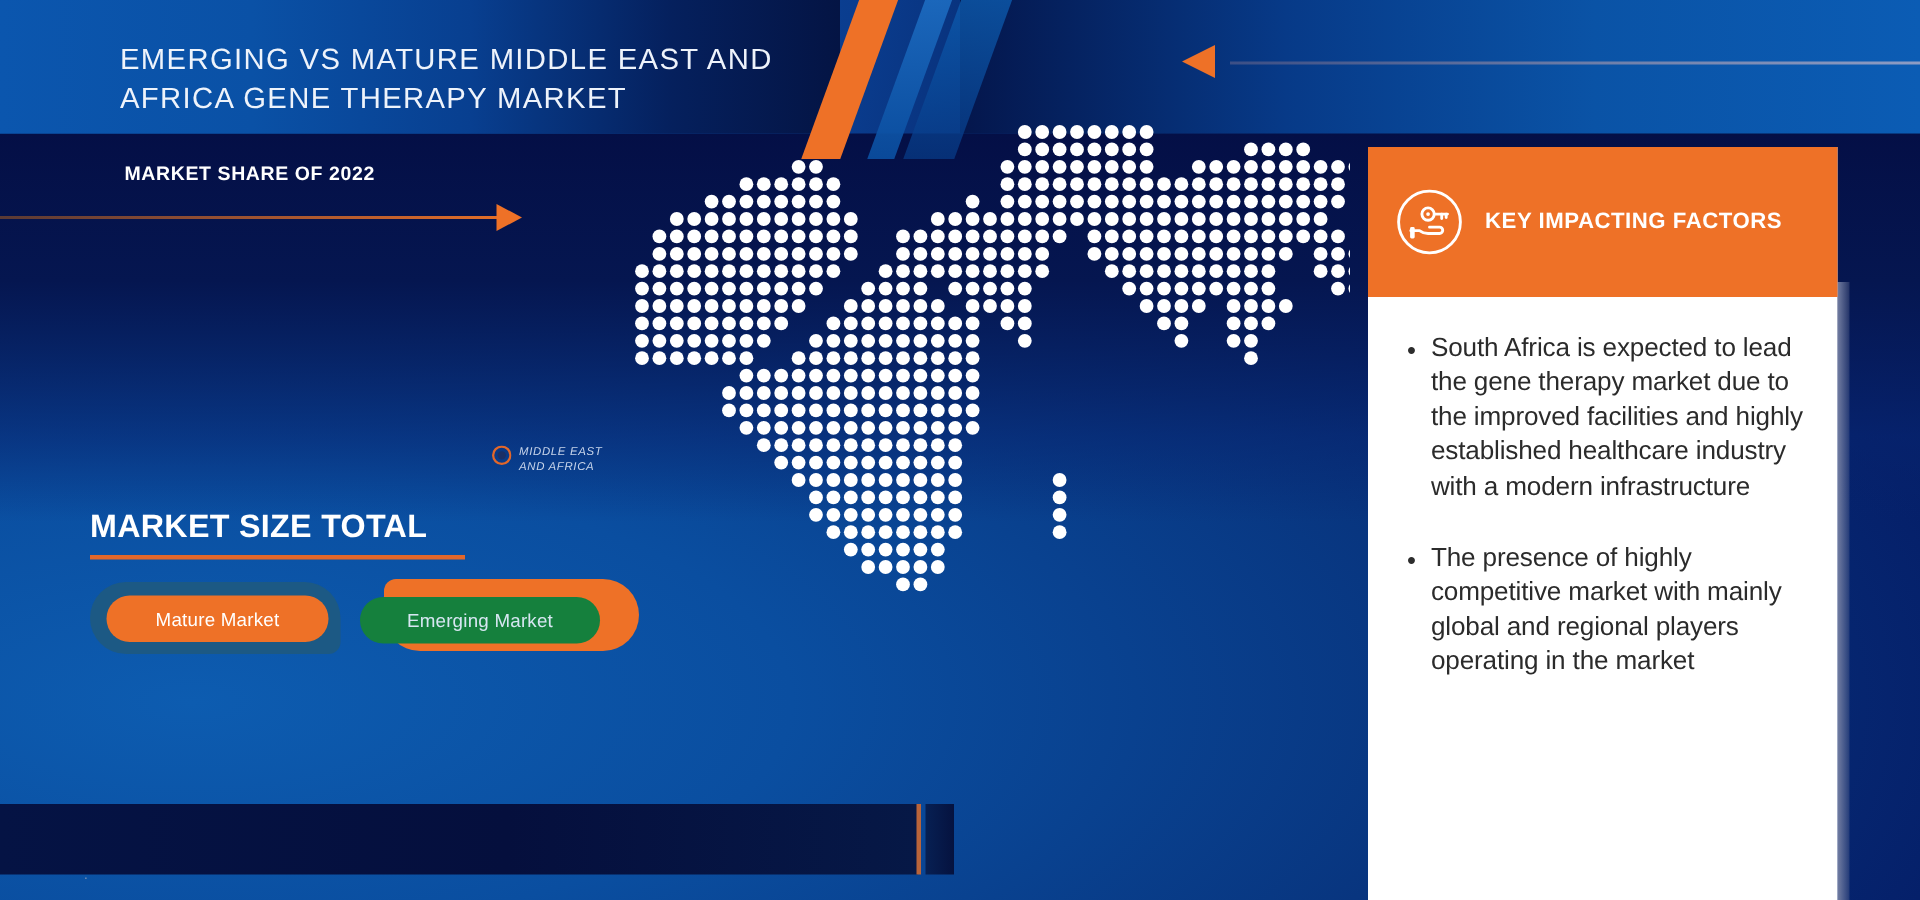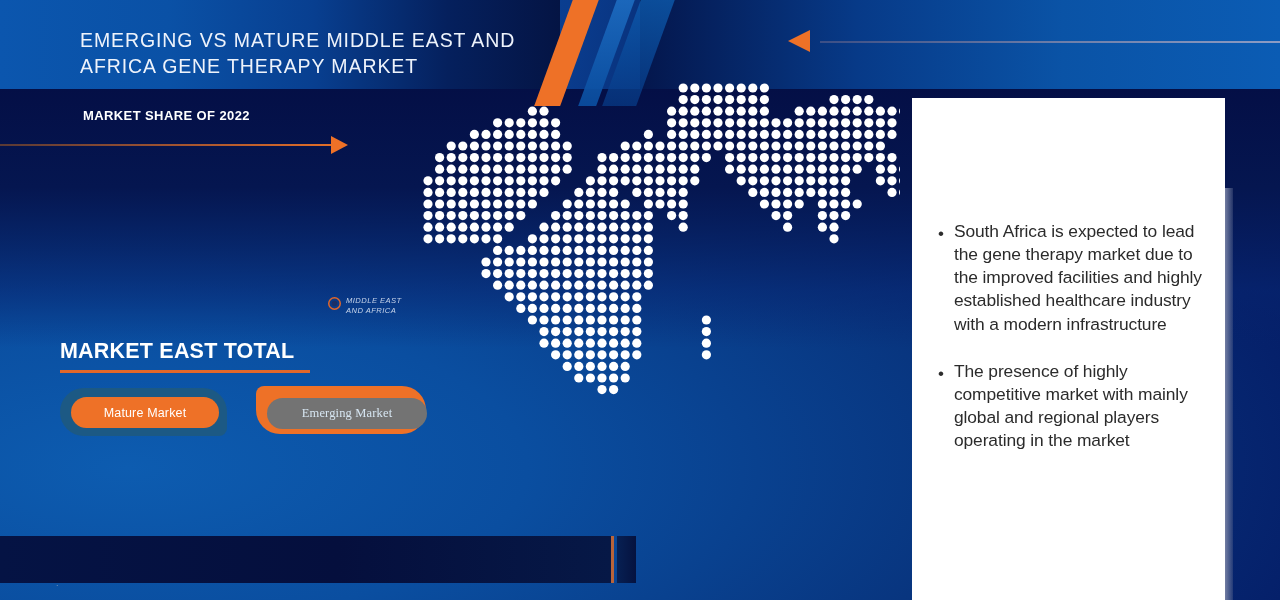--- a/index.html
+++ b/index.html
@@ -133,22 +133,22 @@
   .pill-mature {
     left: 11px; top: 11px; width: 148px;
     background: #ee7127; color: #ffffff;
   }
   
   .sh-emerging {
     left: 196px; top: 0px; width: 170px; height: 48px;
     background: #ee7127; border-radius: 8px 24px 24px 24px;
   }
   .pill-emerging {
-    left: 207px; top: 12px; width: 160px;
-    background: #737373; color: #d7e6f2; font-family: Liberation Serif, serif;
+    left: 180px; top: 12px; width: 160px;
+    background: #15803d; color: #d7e6f2;
   }
 
   
   .body-text {
     position: absolute; left: 56px; top: 450px; width: 470px;
     color: #e8eef8; font-size: 15.2px; line-height: 1.42;
   }
 
   
   .note-band {
@@ -741,38 +741,50 @@
 
   <div class="legend">
     <svg class="legend-icon" viewBox="0 0 26 26">
       <circle cx="13" cy="13" r="11.5" fill="none" stroke="#e2672a" stroke-width="3"></circle>
       <circle cx="13" cy="13" r="5.5" fill="#1a2f66"></circle>
     </svg>
     <div class="legend-text">MIDDLE EAST
 AND AFRICA</div>
   </div>
 
-  <div class="mst-title">MARKET EAST TOTAL</div>
+  <div class="mst-title">MARKET SIZE TOTAL</div>
   <div class="mst-rule"></div>
 
   <div class="pill-group">
     <div class="pill-shadow sh-mature"></div>
     <div class="pill pill-mature">Mature Market</div>
     <div class="pill-shadow sh-emerging"></div>
     <div class="pill pill-emerging">Emerging Market</div>
   </div>
 
 
   <div class="note-band"></div>
   <div class="note-tick"></div>
   <div class="note-band2"></div>
   <div class="note-dot">.</div>
 
   <div class="panel-shadow"></div>
   <div class="panel">
+    <div class="panel-head">
+      <svg class="key-icon" viewBox="0 0 48 48">
+        <circle cx="24" cy="24" r="21.5" fill="none" stroke="#ffffff" stroke-width="2"></circle>
+        <path d="M11 30 h6 a10 10 0 0 0 6 2 h8 a2.2 2.2 0 0 0 0-4.4 h-7" fill="none" stroke="#ffffff" stroke-width="2" stroke-linecap="round" stroke-linejoin="round"></path>
+        <rect x="10.5" y="27.5" width="3.2" height="8" rx="1" fill="#ffffff"></rect>
+        <circle cx="23" cy="18.5" r="4.3" fill="none" stroke="#ffffff" stroke-width="2"></circle>
+        <circle cx="23" cy="18.5" r="1.3" fill="#ffffff"></circle>
+        <path d="M27.3 18.5 h9.2" stroke="#ffffff" stroke-width="2" stroke-linecap="round"></path>
+        <path d="M32.5 18.5 v3.1 M35.6 18.5 v2.4" stroke="#ffffff" stroke-width="2" stroke-linecap="round"></path>
+      </svg>
+      <div class="panel-head-title">KEY IMPACTING FACTORS</div>
+    </div>
 
     <div class="panel-body">
       <div class="bullet">
         <span class="bullet-dot">•</span>
         <span class="bullet-text">South Africa is expected to lead the gene therapy market due to the improved facilities and highly established healthcare industry with a modern infrastructure</span>
       </div>
       <div class="bullet">
         <span class="bullet-dot">•</span>
         <span class="bullet-text">The presence of highly competitive market with mainly global and regional players operating in the market</span>
       </div>

